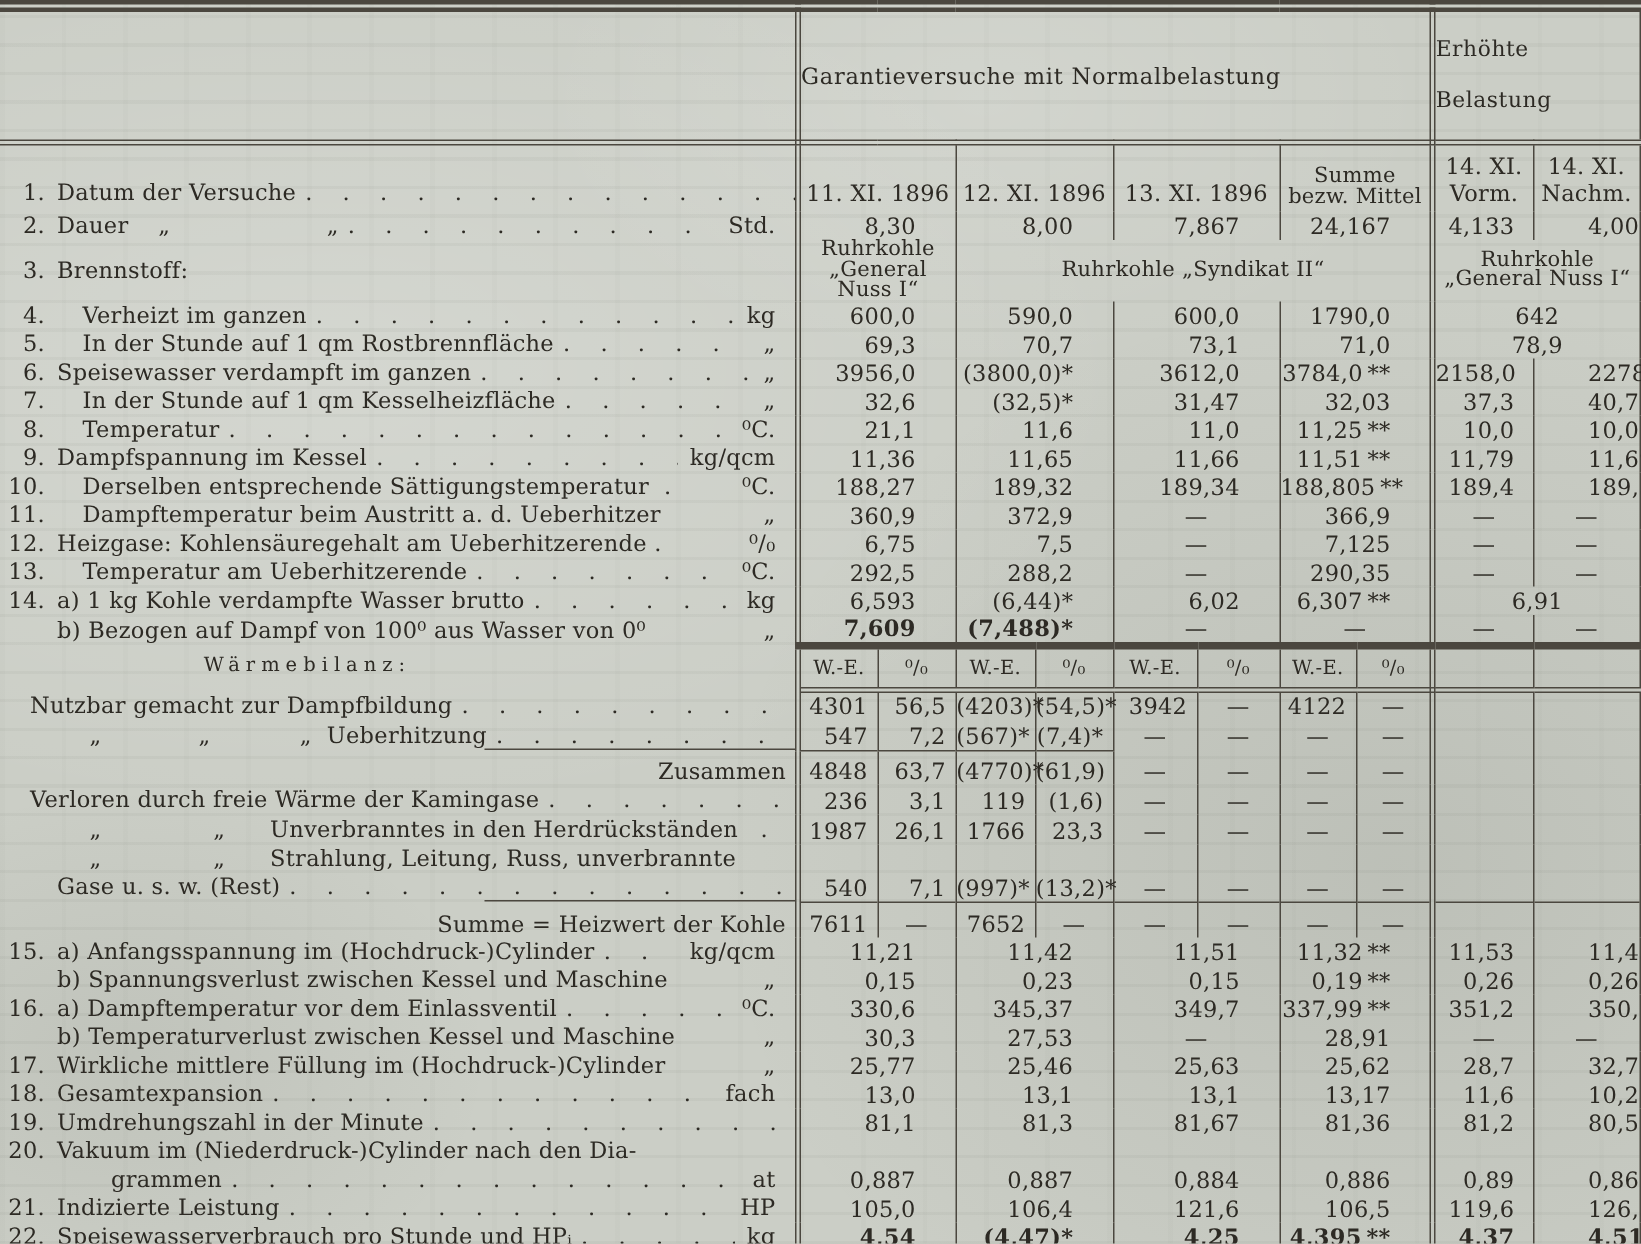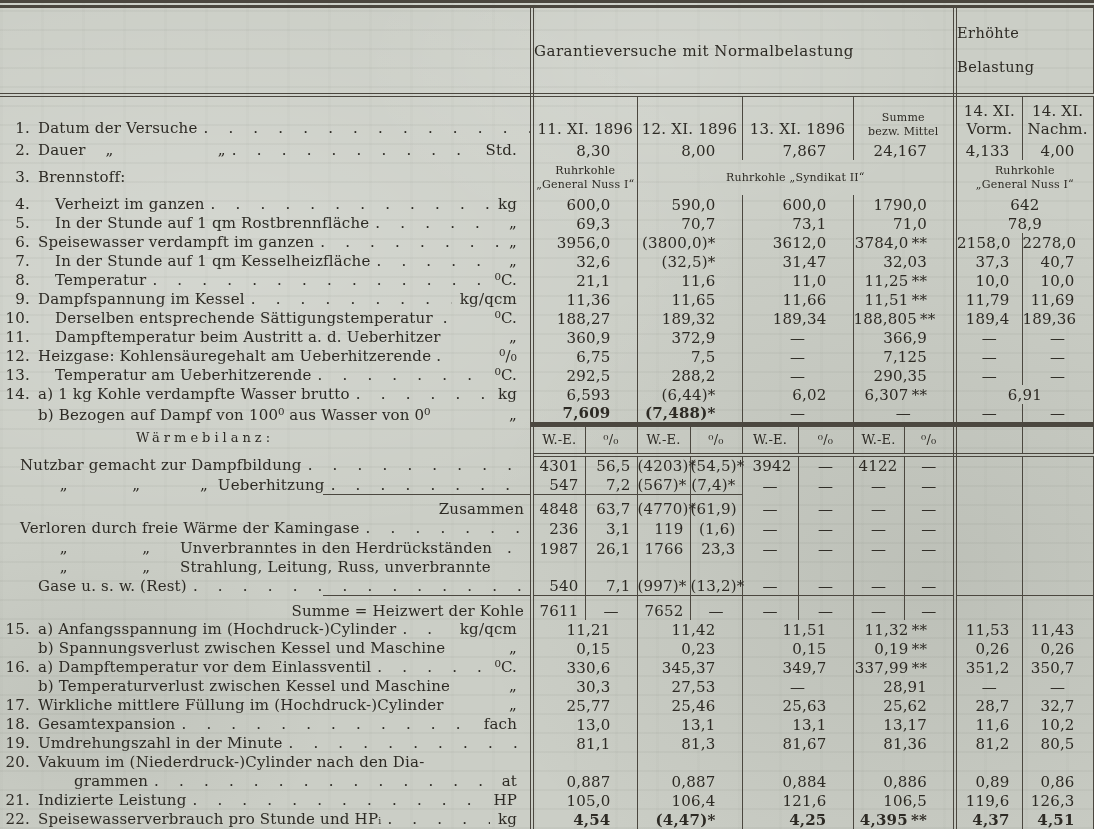--- a/index.html
+++ b/index.html
@@ -56,23 +56,23 @@
   tr.k-zus{height:23px;}
   tr.k-sum{height:24px;}
   tr.k-two{height:38px;}
   .bt{border-top:1px solid var(--line);}
   .prule{position:absolute;top:-1px;left:61%;right:0;height:1px;background:var(--line);}
   
   .ctr{text-align:center;}
   .num2{text-align:right;padding-right:26px;white-space:nowrap;}
   .num1{text-align:right;padding-right:6px;white-space:nowrap;}
   .num5{text-align:right;padding-right:12px;white-space:nowrap;}
-  .num6{text-align:right;padding-right:18px;white-space:nowrap;}
+  .num6{text-align:left;padding-right:18px;white-space:nowrap;padding-left:36px;}
   .b{font-weight:700;}
-  .sm{font-size:11px;line-height:13.5px;}
+  .sm{font-size:14px;line-height:13.5px;}
   
   .ll{display:flex;align-items:baseline;line-height:19px;}
   .num{flex:0 0 30px;text-align:right;margin-right:8px;}
   .lt{white-space:pre;}
   .ind1{padding-left:17px;}
   .ind2{padding-left:36px;}
   .dots{flex:1 1 auto;overflow:hidden;white-space:nowrap;word-spacing:15px;
         padding:0 6px;color:var(--ink);}
   .unit{margin-left:auto;padding-left:8px;padding-right:13px;white-space:nowrap;}
   tr.k-wb .ll .lt, tr.k-wb2 .ll .lt{padding-left:20px;}

